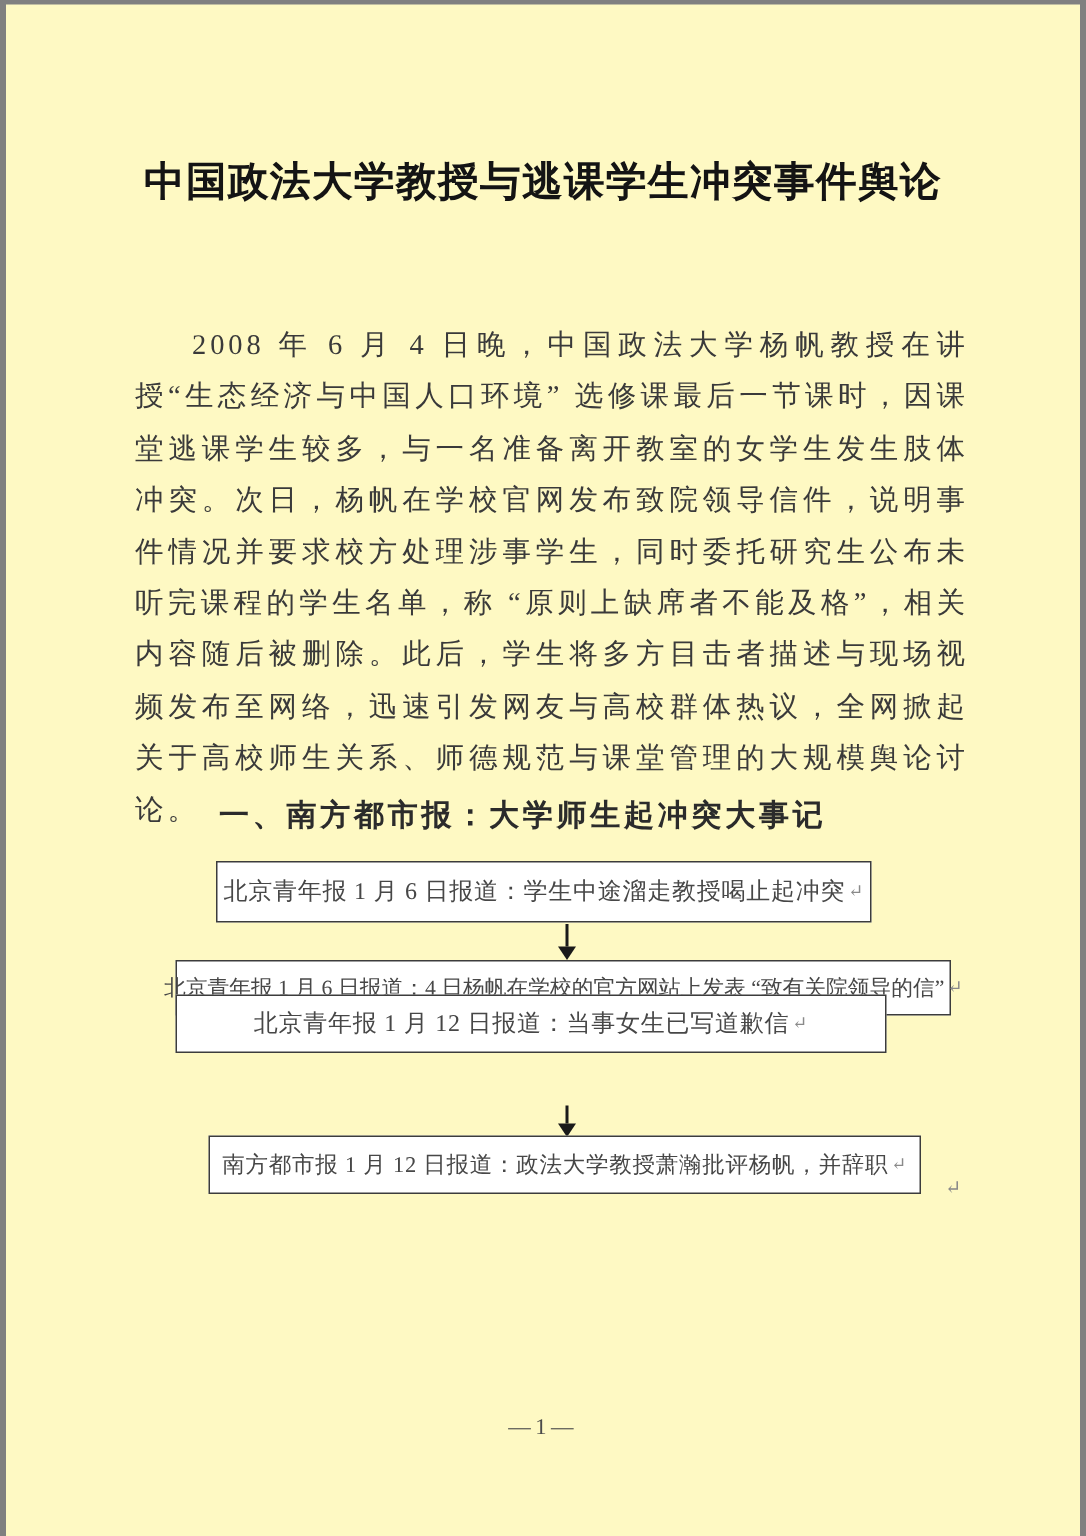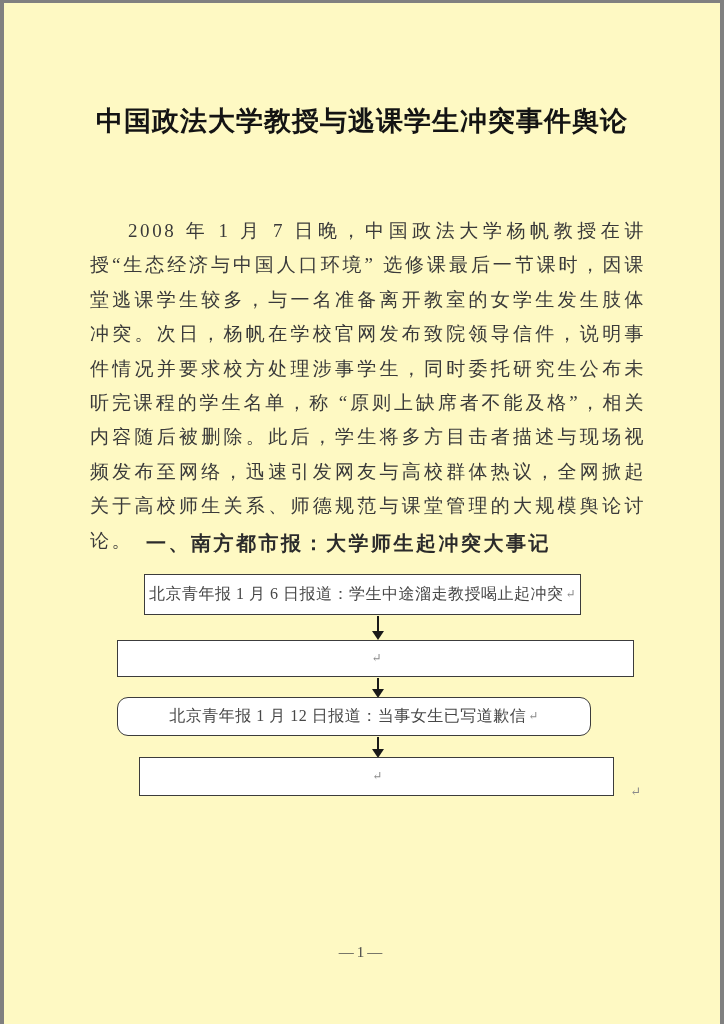--- a/index.html
+++ b/index.html
@@ -61,21 +61,21 @@
     background: #ffffff;
     white-space: nowrap;
   }
   .flow-box .ret, .stray-ret {
     color: #8a8a8a;
     font-size: 12px;
     margin-left: 2px;
   }
   #flow-box-1 { left: 140px; top: 571px; width: 437px; height: 41px; font-size: 16px; letter-spacing: 0.5px; }
   #flow-box-2 { left: 113px; top: 637px; width: 517px; height: 37px; font-size: 14.5px; letter-spacing: 0px; }
-  #flow-box-3 { left: 113px; top: 694px; width: 474px; height: 39px; font-size: 16px; letter-spacing: 0.5px; border-radius: 11px; }
+  #flow-box-3 { left: 113px; top: 660px; width: 474px; height: 39px; font-size: 16px; letter-spacing: 0.5px; }
   #flow-box-4 { left: 135px; top: 754px; width: 475px; height: 39px; font-size: 15px; letter-spacing: 0.5px; }
   .flow-arrow {
     position: absolute;
     left: 368px;
     width: 12px;
     display: flex;
     flex-direction: column;
     align-items: center;
   }
   .flow-arrow .stem { width: 2px; background: #1a1a1a; }
@@ -107,54 +107,56 @@
 </style>
 </head>
 <body>
 
 <div class="page">
 
   <h1 class="doc-title">
     <span>中国政法大学教授与逃课学生冲突事件舆论</span><br>
   </h1>
 
-  <p class="intro">2008 年 1 月 7 日晚，中国政法大学杨帆教授在讲授“生态经济与中国人口环境” 选修课最后一节课时，因课堂逃课学生较多，与一名准备离开教室的女学生发生肢体冲突。次日，杨帆在学校官网发布致院领导信件，说明事件情况并要求校方处理涉事学生，同时委托研究生公布未听完课程的学生名单，称 “原则上缺席者不能及格”，相关内容随后被删除。此后，学生将多方目击者描述与现场视频发布至网络，迅速引发网友与高校群体热议，全网掀起关于高校师生关系、师德规范与课堂管理的大规模舆论讨论。</p>
+  <p class="intro">2008 年 6 月 4 日晚，中国政法大学杨帆教授在讲授“生态经济与中国人口环境” 选修课最后一节课时，因课堂逃课学生较多，与一名准备离开教室的女学生发生肢体冲突。次日，杨帆在学校官网发布致院领导信件，说明事件情况并要求校方处理涉事学生，同时委托研究生公布未听完课程的学生名单，称 “原则上缺席者不能及格”，相关内容随后被删除。此后，学生将多方目击者描述与现场视频发布至网络，迅速引发网友与高校群体热议，全网掀起关于高校师生关系、师德规范与课堂管理的大规模舆论讨论。</p>
 
   <h2 class="section-heading">一、南方都市报：大学师生起冲突大事记</h2>
 
   <div class="flow-box" id="flow-box-1">
     <span>北京青年报 1 月 6 日报道：学生中途溜走教授喝止起冲突</span>
       <span class="ret">↵</span>
   </div>
 
   <div class="flow-arrow" id="arrow-1">
     <div class="stem"></div>
     <div class="head"></div>
   </div>
 
   <div class="flow-box" id="flow-box-2">
+    <span>北京青年报 1 月 6 日报道：4 日杨帆在学校的官方网站上发表 “致有关院领导的信”</span>
       <span class="ret">↵</span>
   </div>
 
   <div class="flow-arrow" id="arrow-2">
     <div class="stem"></div>
     <div class="head"></div>
   </div>
 
   <div class="flow-box" id="flow-box-3">
     <span>北京青年报 1 月 12 日报道：当事女生已写道歉信</span>
       <span class="ret">↵</span>
   </div>
 
   <div class="flow-arrow" id="arrow-3">
     <div class="stem"></div>
     <div class="head"></div>
   </div>
 
   <div class="flow-box" id="flow-box-4">
+    <span>南方都市报 1 月 12 日报道：政法大学教授萧瀚批评杨帆，并辞职</span>
       <span class="ret">↵</span>
   </div>
 
   <span class="stray-ret">↵</span>
 
   <div class="page-footer">—1—</div>
 
 </div>
 
 </body></html>

